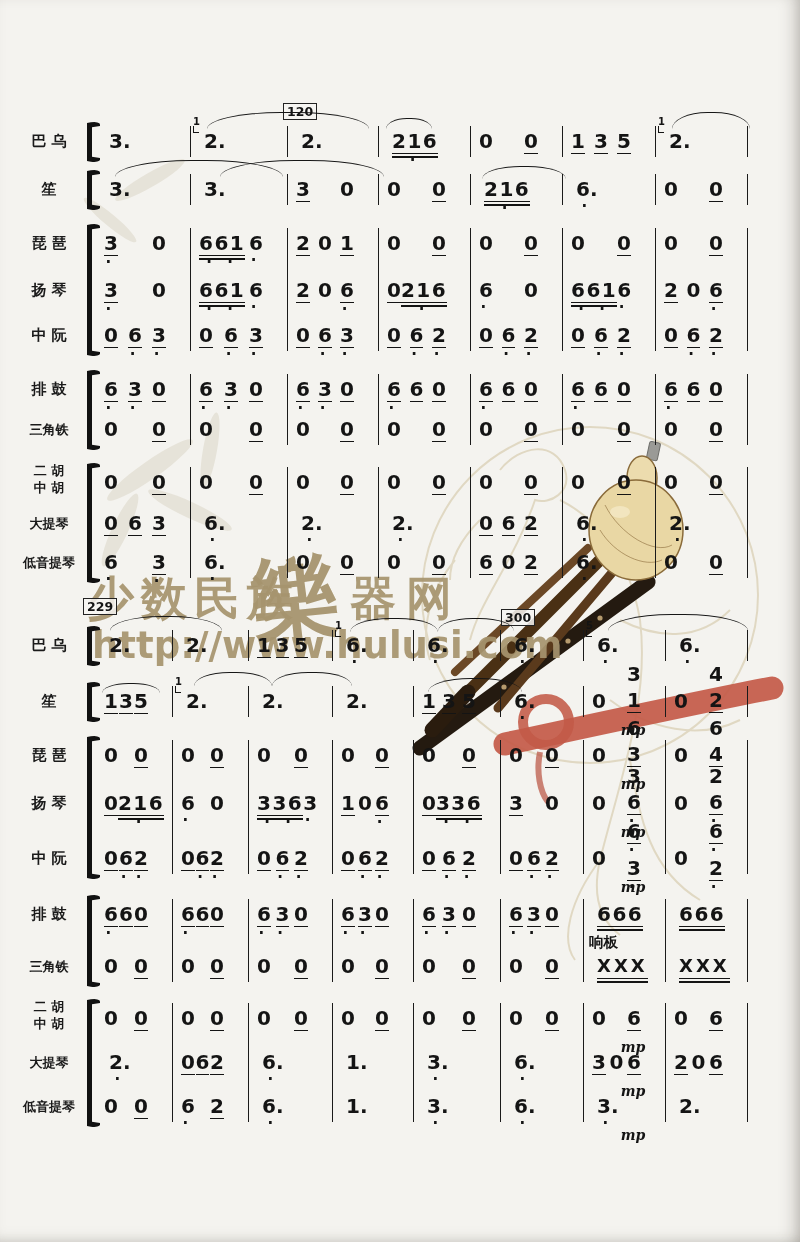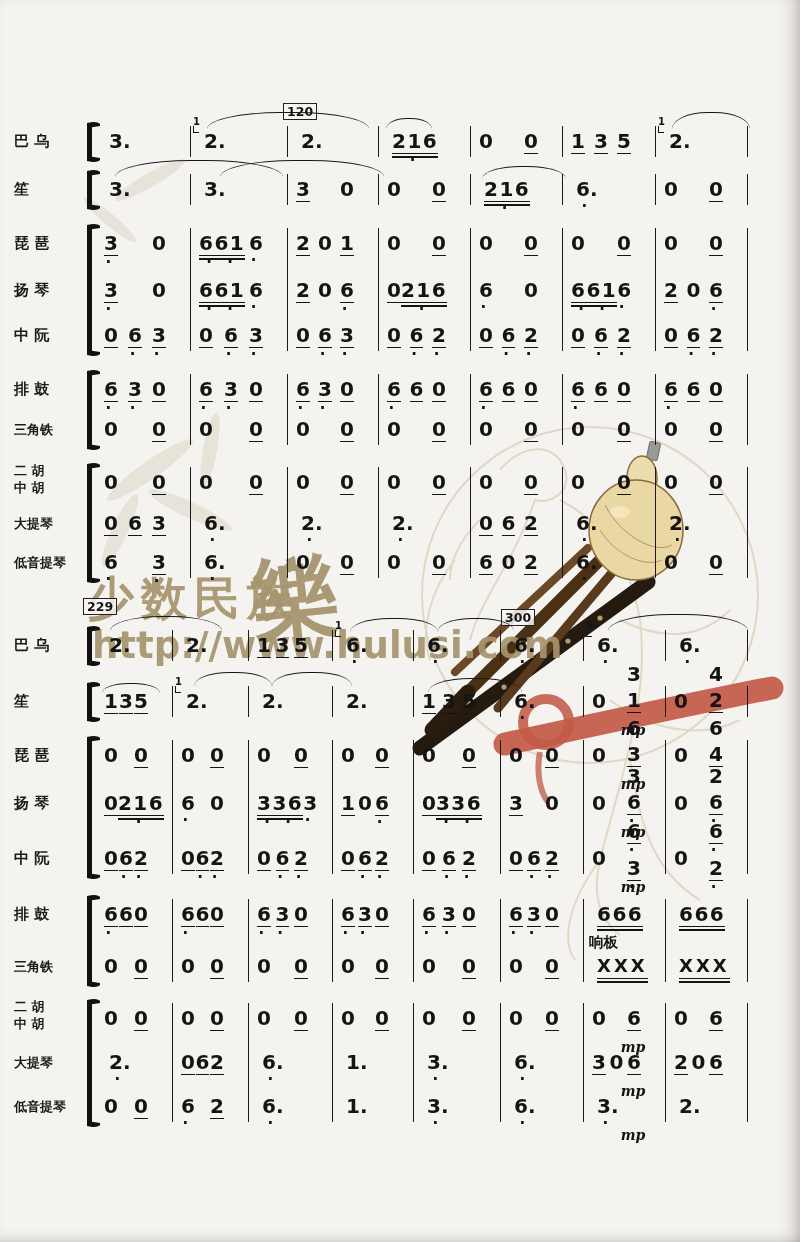--- a/index.html
+++ b/index.html
@@ -29,21 +29,21 @@
   .u2::after{content:"";position:absolute;left:0;right:0;bottom:-4.5px;height:1.8px;background:#141414;}
   .dots{font-size:15px;line-height:6px;margin-top:3px;letter-spacing:5px;font-weight:bold;color:#141414;}
   .stack{display:inline-flex;flex-direction:column;align-items:center;gap:4px;margin-top:-27px;}
   .grace{position:absolute;left:-11px;top:-13px;display:flex;flex-direction:column;align-items:flex-start;
     font-size:10px;line-height:9px;font-weight:bold;}
   .ghook{width:5px;height:6px;border-left:1.4px solid #141414;border-bottom:1.4px solid #141414;}
   .xxx .main{letter-spacing:3px;font-size:18px;}
   .dyn{position:absolute;font-family:"DejaVu Serif","Liberation Serif",serif;
     font-style:italic;font-weight:bold;font-size:14px;color:#141414;bottom:-18px;left:46%;}
   .mlabel{position:absolute;top:-22px;left:6px;font-size:14.5px;font-weight:bold;color:#141414;white-space:nowrap;}
-  .ilabel{position:absolute;color:#1a1a1a;font-weight:bold;text-align:left;width:70px;left:14px;white-space:nowrap;}
+  .ilabel{position:absolute;color:#1a1a1a;font-weight:bold;text-align:center;width:70px;left:14px;white-space:nowrap;}
   .ilabel div{line-height:17px;}
   .barline{position:absolute;width:1.4px;background:#1a1a1a;}
   .bracket{position:absolute;width:5px;background:#111;left:87px;}
   .bracket::before,.bracket::after{content:"";position:absolute;left:0;width:13px;height:4.5px;background:#111;}
   .bracket::before{top:-4px;border-radius:0 70% 0 0;transform:skewY(-8deg);}
   .bracket::after{bottom:-4px;border-radius:0 0 70% 0;transform:skewY(8deg);}
   .arc{position:absolute;border-top:1.7px solid #161616;
     border-radius:50% 50% 0 0 / 110% 110% 0 0;}
   .rmark{position:absolute;border:1.3px solid #222;background:rgba(246,245,242,.85);
     font-size:12.5px;font-weight:bold;padding:0 3px;line-height:15px;color:#141414;}
@@ -100,20 +100,21 @@
 
   <svg id="redart" width="800" height="1242" viewBox="0 0 800 1242">
     <path d="M505,744 C580,728 680,706 772,688" stroke="#c35a48" stroke-width="23" fill="none" stroke-linecap="round" opacity="0.92"></path>
     <circle cx="546" cy="722" r="23" stroke="#c35a48" stroke-width="10" fill="none" opacity="0.88"></circle>
     <path d="M540,752 C536,772 540,792 548,802" stroke="#b8503e" stroke-width="6" fill="none" opacity="0.7"></path>
   </svg>
 
   <div id="wm">
     <div class="wm-t" id="wm-left">少数民族</div>
     <div class="wm-t" id="wm-yue">樂</div>
+    <div class="wm-t" id="wm-right">器网</div>
     <div class="wm-t" id="wm-url">http://www.hulusi.com</div>
   </div>
 
   <div id="score">
       <div class="ilabel" style="top: 133px; font-size: 15px;">
         <div>巴 乌</div>
       </div>
       <div class="row" style="left: 95px; top: 130px;">
         <div class="measure single" style="width: 95px;">
           <div class="tok">

